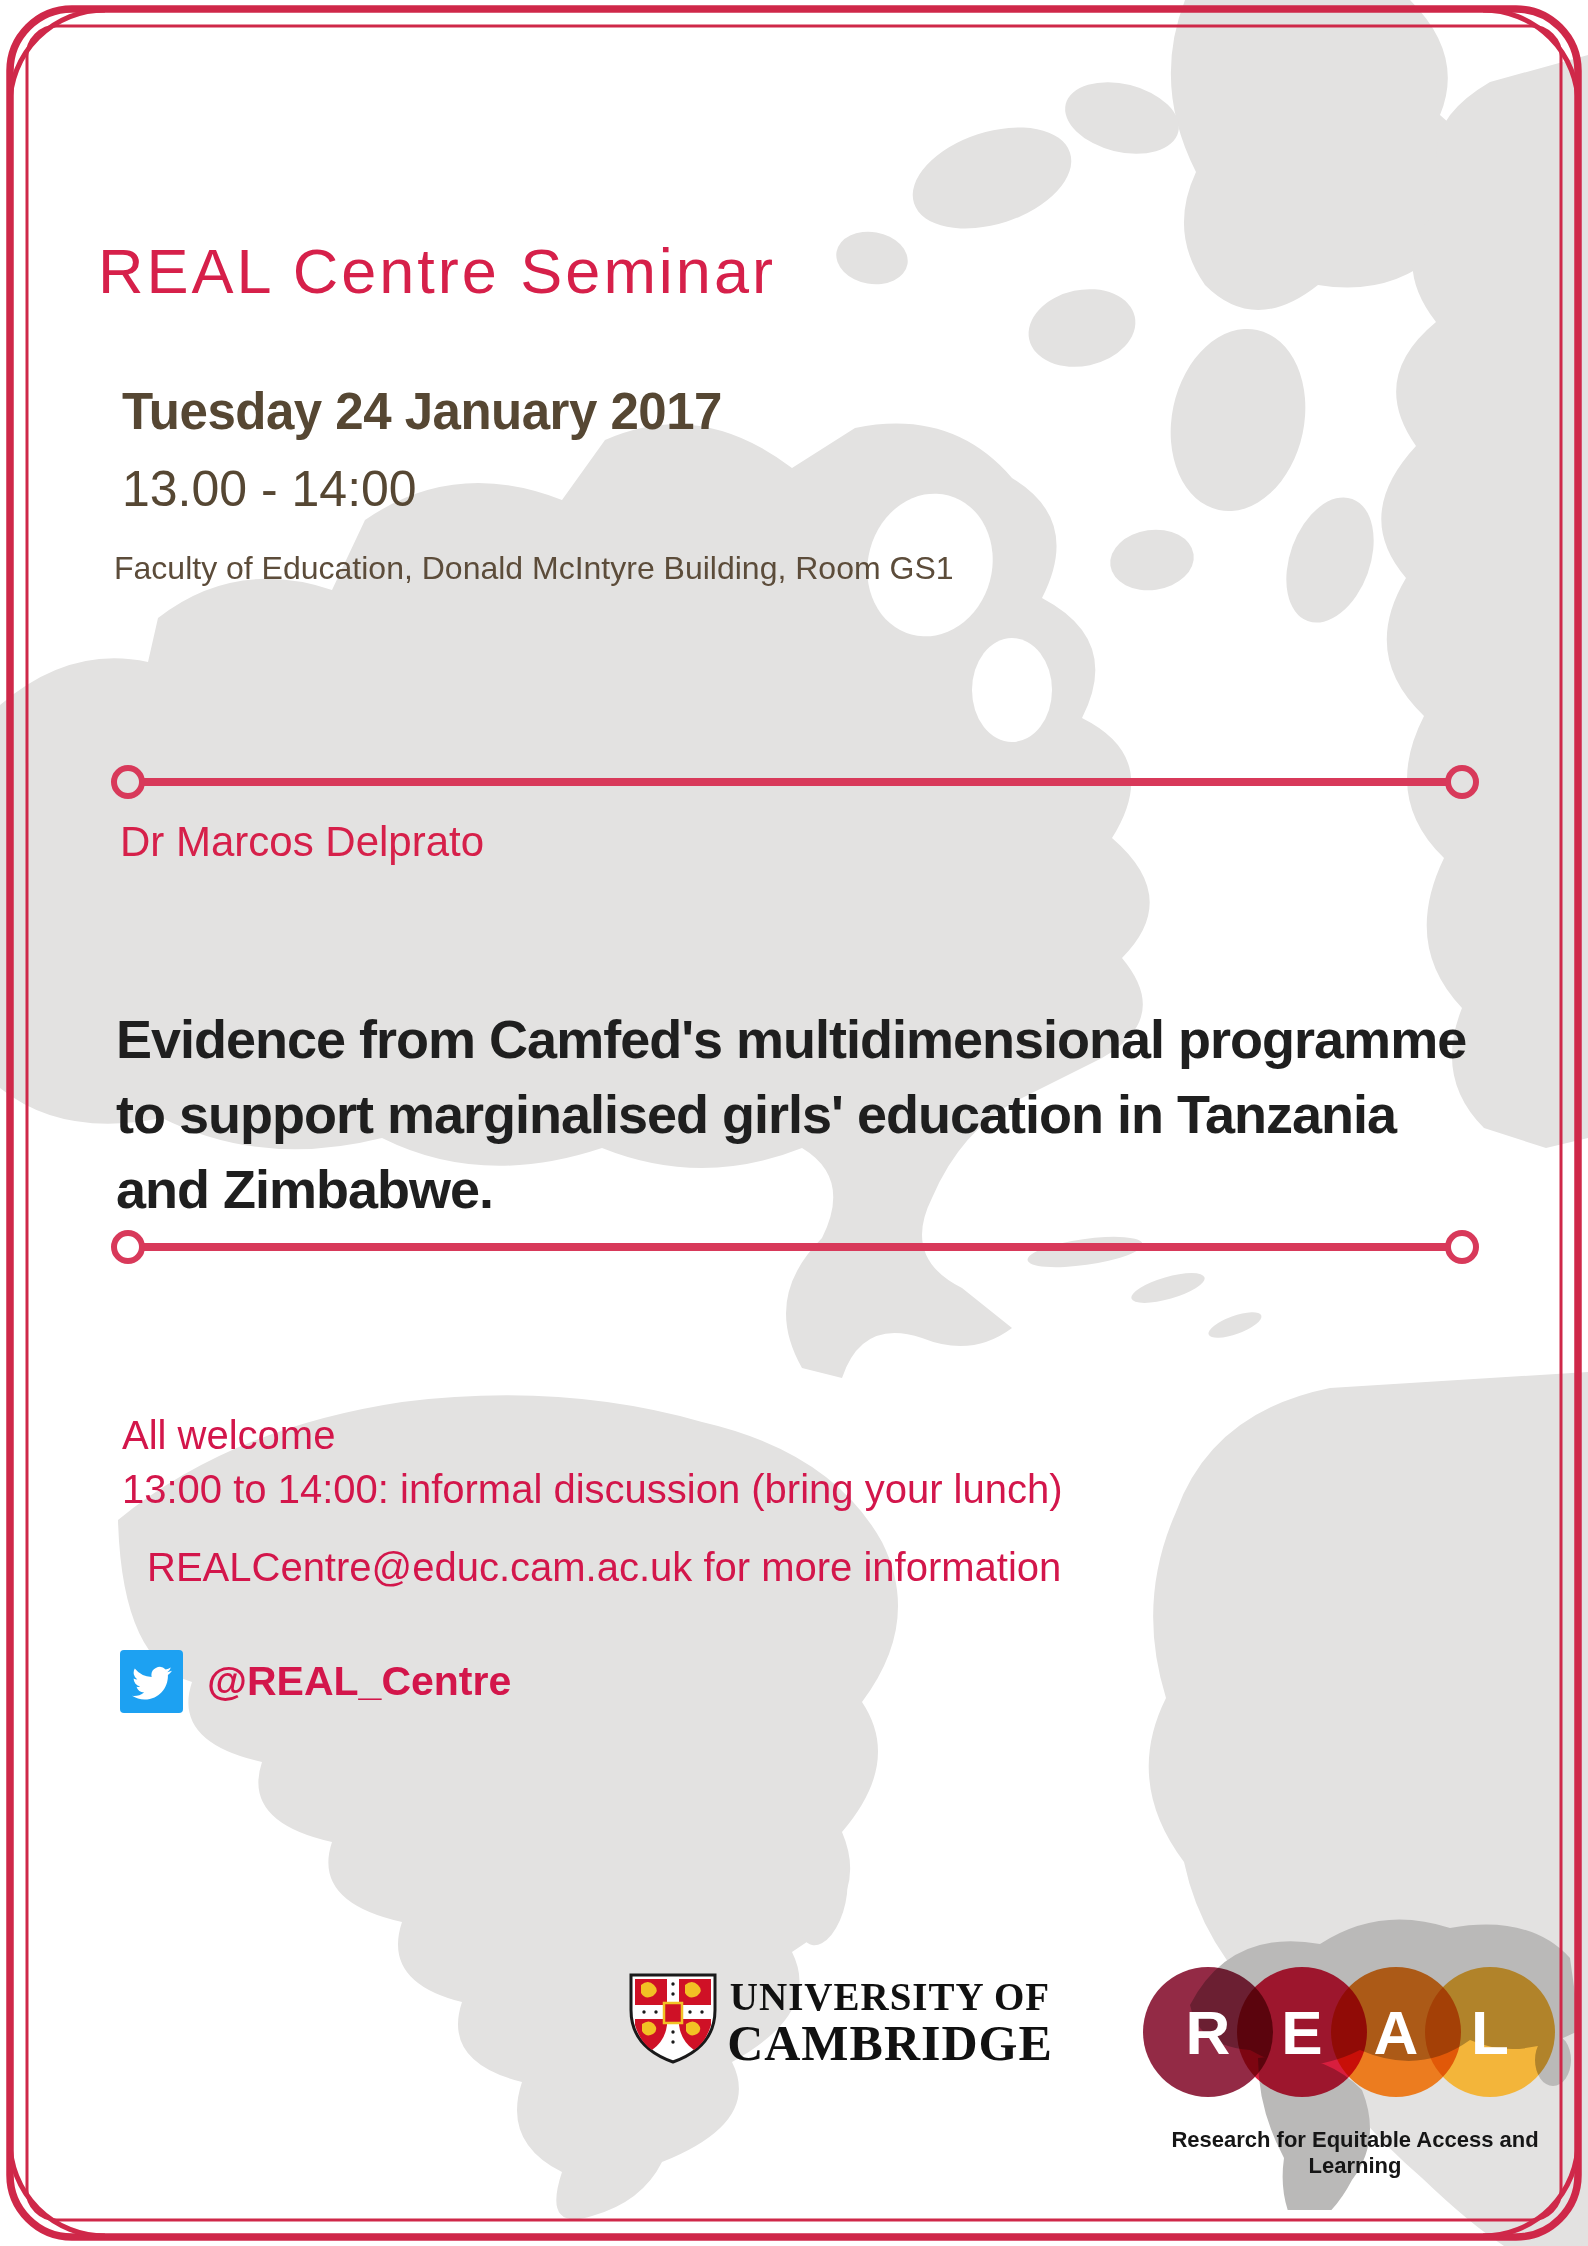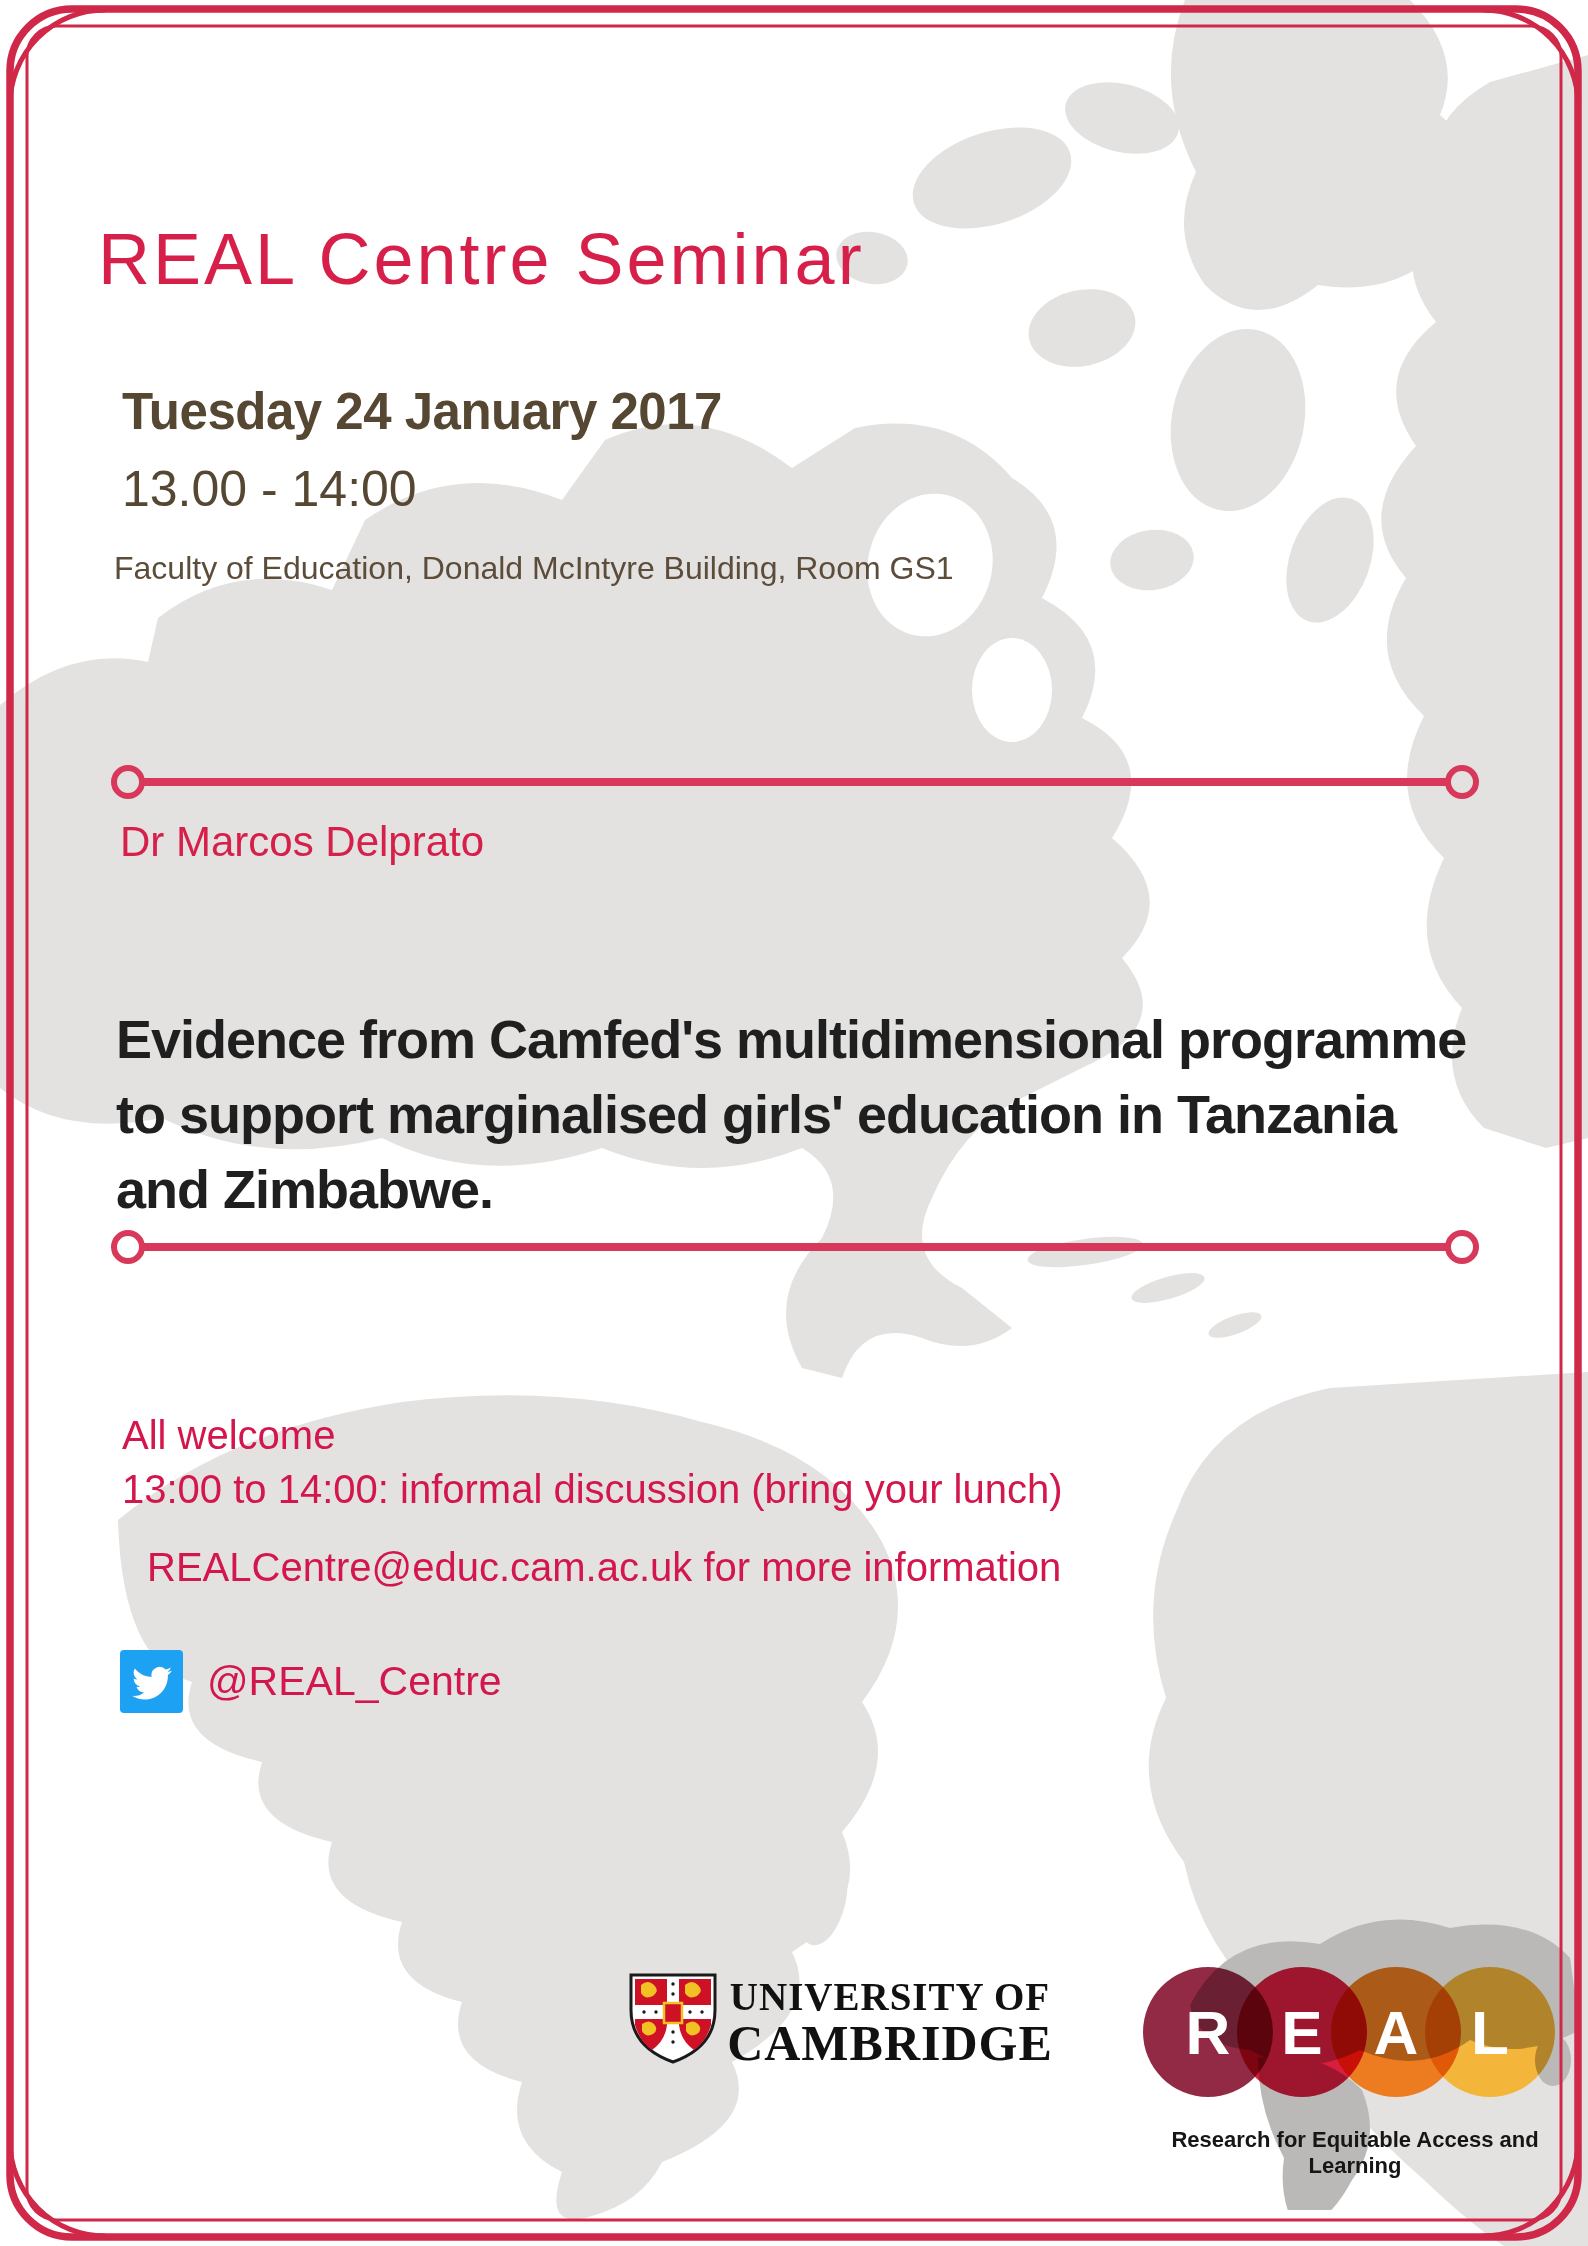--- a/index.html
+++ b/index.html
@@ -4,31 +4,31 @@
 <style>
   html,body{margin:0;padding:0;background:#fff;}
   .poster{
     position:relative;width:1588px;height:2246px;margin:0 auto;
     background:#ffffff;overflow:hidden;
     font-family:"Liberation Sans",sans-serif;
   }
   svg.layer{position:absolute;left:0;top:0;width:1588px;height:2246px;}
   .abs{position:absolute;}
   
-  .title{left:98px;top:222px;font-size:72px;line-height:1.05;letter-spacing:3px;color:#d6204a;font-weight:400;text-align:center;}
+  .title{left:98px;top:238px;font-size:63px;line-height:1.05;letter-spacing:3px;color:#d6204a;font-weight:400;text-align:center;}
   .date{left:122px;top:382px;font-size:51px;font-weight:700;letter-spacing:-0.5px;color:#564733;}
   .time{left:122px;top:460px;font-size:50px;color:#564733;}
   .location{left:114px;top:550px;font-size:32px;color:#5c4c3a;}
   .speaker{left:120px;top:818px;font-size:42px;color:#d6204a;}
   .affiliation{left:122px;top:902px;font-size:38px;color:#5c4c3a;}
   .talk{left:116px;top:1002px;font-size:54px;line-height:75px;font-weight:700;
         letter-spacing:-1px;color:#1f1f1f;}
   .infoblock{left:122px;top:1408px;font-size:40px;line-height:54px;color:#d3164b;}
   .contact{left:122px;top:1545px;font-size:40px;color:#d3164b;margin-left:25px;}
-  .tw-row{left:120px;top:1650px;display:flex;align-items:center;gap:24px;}
+  .tw-row{left:120px;top:1650px;display:flex;align-items:center;gap:24px;font-weight:bold;}
   .tw-box{width:63px;height:63px;background:#1da1f2;border-radius:4px;
           display:flex;align-items:center;justify-content:center;}
   .tw-box svg{width:40px;height:40px;}
   .tw-handle{font-size:41px;color:#d3164b;}
   
   .divider{position:absolute;left:0;width:1588px;height:0;}
   .divider .line{position:absolute;left:142px;width:1306px;top:-4px;height:8px;background:#d8395a;}
   .divider .ring{position:absolute;top:-17px;width:34px;height:34px;border:6px solid #d8395a;
                  border-radius:50%;background:transparent;box-sizing:border-box;}
   .ring.l{left:111px;} .ring.r{left:1445px;}

